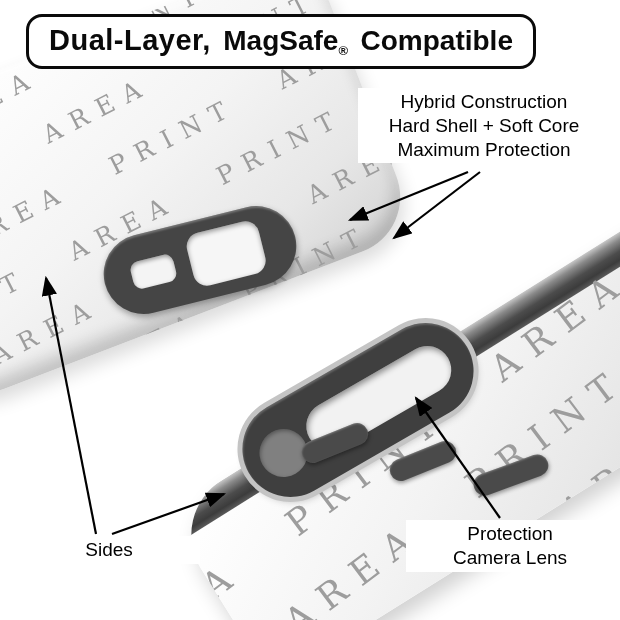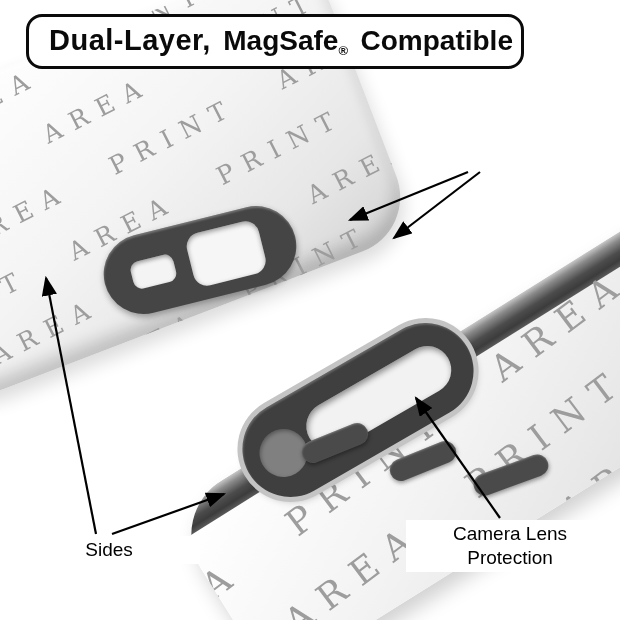--- a/index.html
+++ b/index.html
@@ -1,21 +1,21 @@
 <!DOCTYPE html>
 <html><head>
 <meta charset="utf-8">
 <style>
   html,body{margin:0;padding:0;background:#fff;}
   #stage{position:relative;width:620px;height:620px;overflow:hidden;background:#fff;
          font-family:"Liberation Sans",sans-serif;}
 
   
   .title-box{position:absolute;left:26px;top:14px;z-index:50;
-    border:3px solid #0a0a0a;border-radius:16px;padding:7px 8px 9px 20px;
+    border:3px solid #0a0a0a;border-radius:16px;padding:7px 20px 9px 20px;
     background:#fff;white-space:nowrap;display:inline-block;}
   .title-box .t1{font-size:29px;font-weight:bold;color:#0a0a0a;letter-spacing:.5px;}
   .title-box .t2{font-size:28px;font-weight:bold;color:#0a0a0a;margin-left:8px;}
   .title-box .reg{font-size:13px;font-weight:bold;color:#0a0a0a;position:relative;top:5px;}
   .title-box .t3{font-size:28px;font-weight:bold;color:#0a0a0a;margin-left:8px;}
 
   
   .case{position:absolute;z-index:1;}
   #case-back{left:-120px;top:30px;width:500px;height:300px;transform:rotate(-21deg);
     border-radius:58px;overflow:hidden;
@@ -127,28 +127,33 @@
         <path d="M0,0 L9,3.5 L0,7 z" fill="#000"></path>
       </marker>
     </defs>
     <line x1="468" y1="172" x2="350" y2="220" marker-end="url(#arrow)"></line>
     <line x1="480" y1="172" x2="394" y2="238" marker-end="url(#arrow)"></line>
     <line x1="96" y1="534" x2="46" y2="278" marker-end="url(#arrow)"></line>
     <line x1="112" y1="534" x2="224" y2="494" marker-end="url(#arrow)"></line>
     <line x1="500" y1="518" x2="416" y2="398" marker-end="url(#arrow)"></line>
   </svg>
 
+  <div id="ann-hybrid" class="ann">
+    <div>Hybrid Construction</div>
+    <div>Hard Shell + Soft Core</div>
+    <div>Maximum Protection</div>
+  </div>
 
   <div id="ann-fullbody" class="ann">
     <div>Sides</div>
   </div>
 
   <div id="ann-softedge" class="ann">
+    <div>Protection</div>
     <div>Camera Lens</div>
-    <div>Protection</div>
   </div>
 
   <div class="title-box">
     <span class="t1">Dual-Layer,</span>
     <span class="t2">MagSafe</span><span class="reg">®</span>
     <span class="t3">Compatible</span>
   </div>
 
 </div>
 

